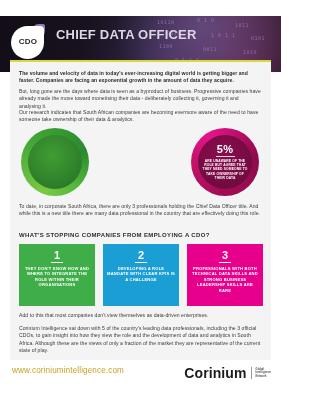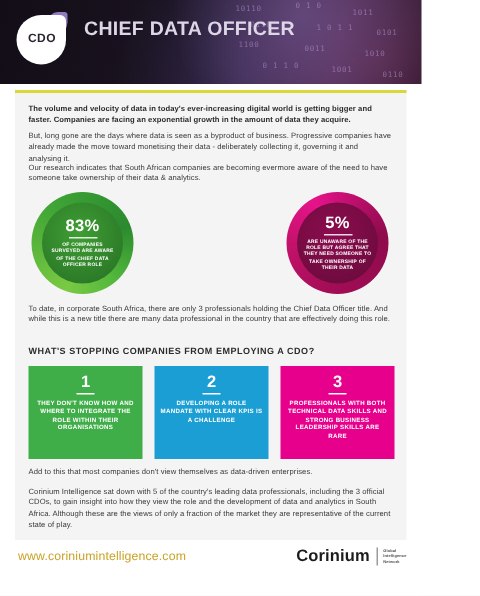--- a/index.html
+++ b/index.html
@@ -7,21 +7,21 @@
     width:281px;height:397px;
     background:#ffffff;
     font-family:"Liberation Sans", sans-serif;
     overflow:hidden;
     position:relative;
   }
   .page{width:281px;height:397px;position:relative;background:#ffffff;}
 
   
   .header{
-    position:absolute;left:0;top:0;width:281px;height:56px;
+    position:absolute;left:0;top:16px;width:281px;height:56px;
     background:#1b1420;
     background-image:
       radial-gradient(circle at 72% 18%, rgba(120,95,160,.55) 0%, rgba(30,20,38,0) 42%),
       radial-gradient(circle at 90% 72%, rgba(150,60,110,.40) 0%, rgba(30,20,38,0) 45%),
       radial-gradient(circle at 58% 90%, rgba(80,70,140,.35) 0%, rgba(25,18,32,0) 50%),
       linear-gradient(100deg,#120d16 0%,#1a1320 38%,#2a1d33 62%,#3b2442 80%,#1d1424 100%);
     overflow:hidden;
   }
   .matrix{
     position:absolute;right:0;top:0;width:130px;height:56px;
@@ -132,21 +132,21 @@
   .p5{position:absolute;left:9px;top:250px;width:243px;}
   .p6{position:absolute;left:9px;top:263px;width:243px;}
 
   
   .footer{position:absolute;left:0;top:360px;width:281px;height:29px;background:#ffffff;}
   .f-url{
     position:absolute;left:12px;top:6px;
     color:#c9a227;font-size:8.2px;letter-spacing:.1px;
   }
   .f-logo{position:absolute;right:10px;top:5px;display:flex;align-items:center;}
-  .f-cor{font-size:11px;font-weight:bold;color:#1c1c1c;letter-spacing:.1px;}
+  .f-cor{font-size:14px;font-weight:bold;color:#1c1c1c;letter-spacing:.1px;}
   .f-bar{width:1px;height:12px;background:#9b9b9b;margin:0 4px;}
   .f-sub{font-size:2.6px;line-height:3.3px;color:#4a4a4a;font-weight:bold;letter-spacing:.1px;}
 </style>
 </head>
 <body>
 
 <div class="page">
 
   <div class="header">
     <div class="matrix">
@@ -177,25 +177,20 @@
 
     <div class="para bold p1">The volume and velocity of data in today's ever-increasing digital world is getting bigger and faster. Companies are facing an exponential growth in the amount of data they acquire.</div>
     <div class="para p2">But, long gone are the days where data is seen as a byproduct of business. Progressive companies have already made the move toward monetising their data - deliberately collecting it, governing it and analysing it.</div>
     <div class="para p3">Our research indicates that South African companies are becoming evermore aware of the need to have someone take ownership of their data &amp; analytics.</div>
 
     <div class="stats">
 
       <div class="stat s1">
         <div class="ring green"></div>
         <div class="hole green"></div>
-        <div class="stat-inner">
-          <div class="stat-num">83%</div>
-          <div class="stat-rule"></div>
-          <div class="stat-cap">OF COMPANIES SURVEYED ARE AWARE OF THE CHIEF DATA OFFICER ROLE</div>
-        </div>
       </div>
 
 
       <div class="stat s3">
         <div class="ring magenta"></div>
         <div class="hole magenta"></div>
         <div class="stat-inner">
           <div class="stat-num">5%</div>
           <div class="stat-rule"></div>
           <div class="stat-cap">ARE UNAWARE OF THE ROLE BUT AGREE THAT THEY NEED SOMEONE TO TAKE OWNERSHIP OF THEIR DATA</div>

